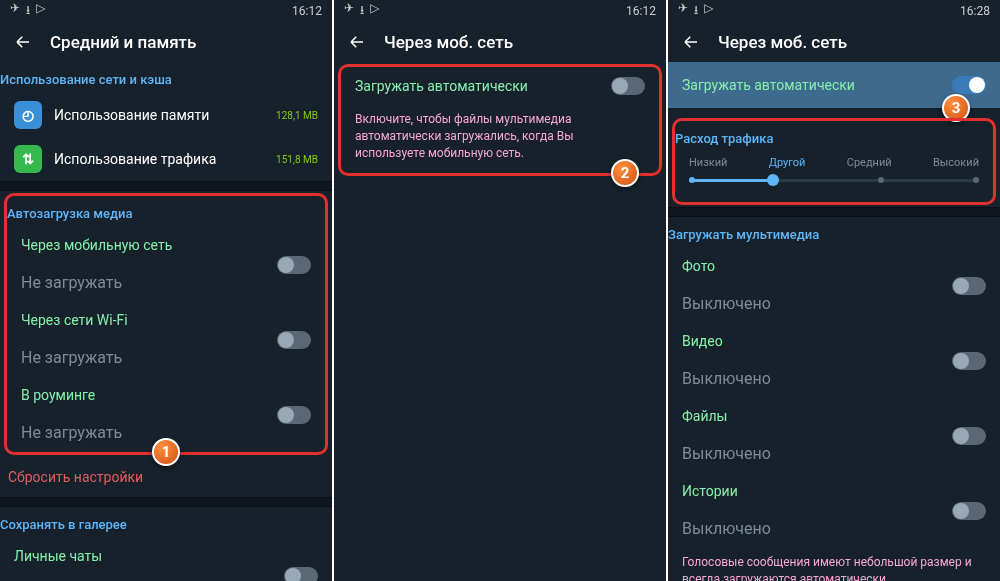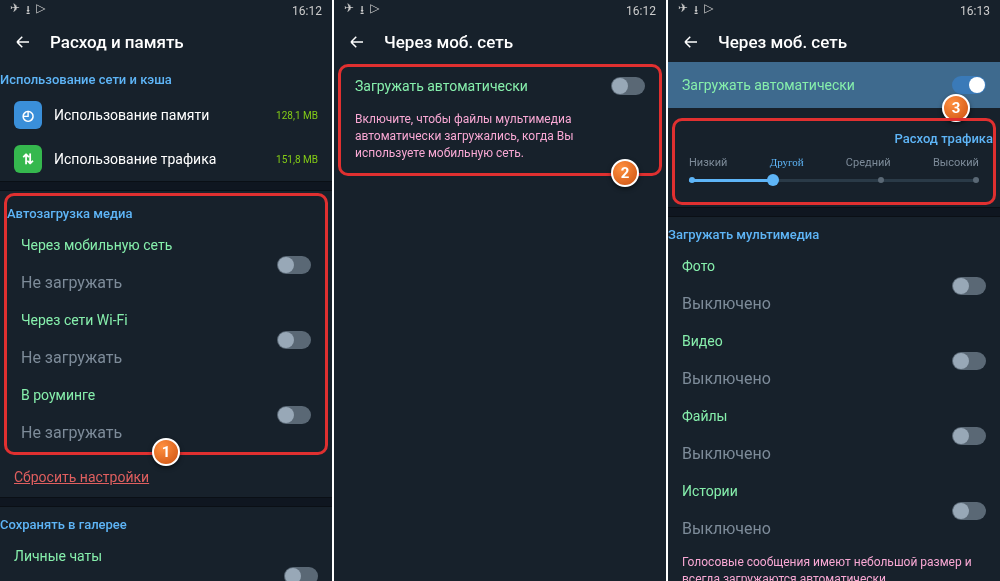--- a/index.html
+++ b/index.html
@@ -19,30 +19,30 @@
   .row-value { color: #84cc16; font-size: 10px; }
   .setting-row { display: flex; align-items: center; justify-content: space-between; padding: 10px 14px; }
   .setting-text { display: flex; flex-direction: column; gap: 20px; }
   .setting-label { font-size: 14px; color: #86efac; }
   .setting-sub { font-size: 16px; color: #7d8b99; }
   .toggle { width: 34px; height: 18px; background: #5a6875; border-radius: 10px; position: relative; }
   .toggle::after { content:''; position:absolute; width:16px; height:16px; background:#98a8b7; border-radius:50%; top:1px; left:1px; }
   .toggle.on { background:#3a7ab8; }
   .toggle.on::after { background:#fff; left:auto; right:1px; }
   .divider { height: 10px; background: #0f1620; border-top:1px solid #0a0f15; border-bottom:1px solid #0a0f15; }
-  .reset { color:#e05f5f; font-size:14px; padding:12px 14px;text-decoration:underline; }
+  .reset { color:#e05f5f; font-size:14px; padding:12px 8px; }
   .highlight-red { border:3px solid #e03030; border-radius:10px; position:relative; margin:2px 4px; }
   .badge { position:absolute; width:28px; height:28px; border-radius:50%; display:flex; align-items:center; justify-content:center; font-weight:bold; font-size:15px; color:#fff; border:2px solid #fff; box-shadow:0 2px 4px rgba(0,0,0,.5); }
   .badge.orange { background: radial-gradient(circle at 35% 30%, #ff9040, #cc5010); }
   .hint { color:#f9a8d4; font-size:12px; padding:6px 14px 12px; line-height:1.4; }
   .panel3-on { background:#3e6a8e; padding:14px; display:flex; align-items:center; justify-content:space-between; }
   .panel3-on .setting-label { font-size:14px; }
   .slider-area { padding: 4px 14px 20px; }
   .slider-labels { display:flex; justify-content:space-between; font-size:11px; color:#7d8b99; margin-bottom:10px; }
-  .slider-labels .active { color:#5eb5f7;font-family:Liberation Serif, serif; }
+  .slider-labels .active { color:#5eb5f7; }
   .slider-track { position:relative; height:3px; background:#2a3a47; border-radius:2px; }
   .slider-track::before { content:''; position:absolute; left:0; width:28%; height:3px; background:#5eb5f7; border-radius:2px; }
   .slider-thumb { position:absolute; width:12px; height:12px; background:#5eb5f7; border-radius:50%; top:-5px; left:27%; }
   .slider-dot { position:absolute; width:6px; height:6px; background:#5a6875; border-radius:50%; top:-2px; }
   .slider-dot.d1 { left:0; background:#5eb5f7; }
   .slider-dot.d2 { left:65%; }
   .slider-dot.d3 { right:0; }
 </style>
 </head>
 <body>
@@ -53,21 +53,21 @@
       <span>✈</span>
       <span>⭳</span>
       <span>▷</span>
     </div>
     <div class="status-right">16:12</div>
   </div>
   <div class="titlebar">
     <span class="back-icon"><svg viewBox="0 0 24 24" fill="none" stroke-width="2">
           <path d="M20 12H4m0 0l7-7m-7 7l7 7"></path>
         </svg></span>
-    <span class="title">Расход и память</span>
+    <span class="title">Средний и память</span>
   </div>
   <div class="section-header">Использование сети и кэша</div>
   <div class="row">
     <div class="row-icon" style="background:#3a8fd9;">◴</div>
     <div class="row-label">Использование памяти</div>
     <div class="row-value">128,1 MB</div>
   </div>
   <div class="row">
     <div class="row-icon" style="background:#35b84e;">⇅</div>
     <div class="row-label">Использование трафика</div>
@@ -149,35 +149,35 @@
   </div>
 </div>
 
 <div class="phone">
   <div class="statusbar">
     <div class="status-left">
       <span>✈</span>
       <span>⭳</span>
       <span>▷</span>
     </div>
-    <div class="status-right">16:13</div>
+    <div class="status-right">16:28</div>
   </div>
   <div class="titlebar">
     <span class="back-icon"><svg viewBox="0 0 24 24" fill="none" stroke-width="2">
           <path d="M20 12H4m0 0l7-7m-7 7l7 7"></path>
         </svg></span>
     <span class="title">Через моб. сеть</span>
   </div>
   <div class="panel3-on" style="position:relative;">
     <span class="setting-label">Загружать автоматически</span>
     <div class="toggle on"></div>
     <div class="badge orange" style="bottom:-14px; right:30px;">3</div>
   </div>
 
-  <div class="highlight-red" style="margin-top:10px;text-align:right;">
+  <div class="highlight-red" style="margin-top:10px;">
     <div class="section-header">Расход трафика</div>
     <div class="slider-area">
       <div class="slider-labels">
         <span>Низкий</span>
         <span class="active">Другой</span>
         <span>Средний</span>
         <span>Высокий</span>
       </div>
       <div class="slider-track">
         <div class="slider-dot d1"></div>

